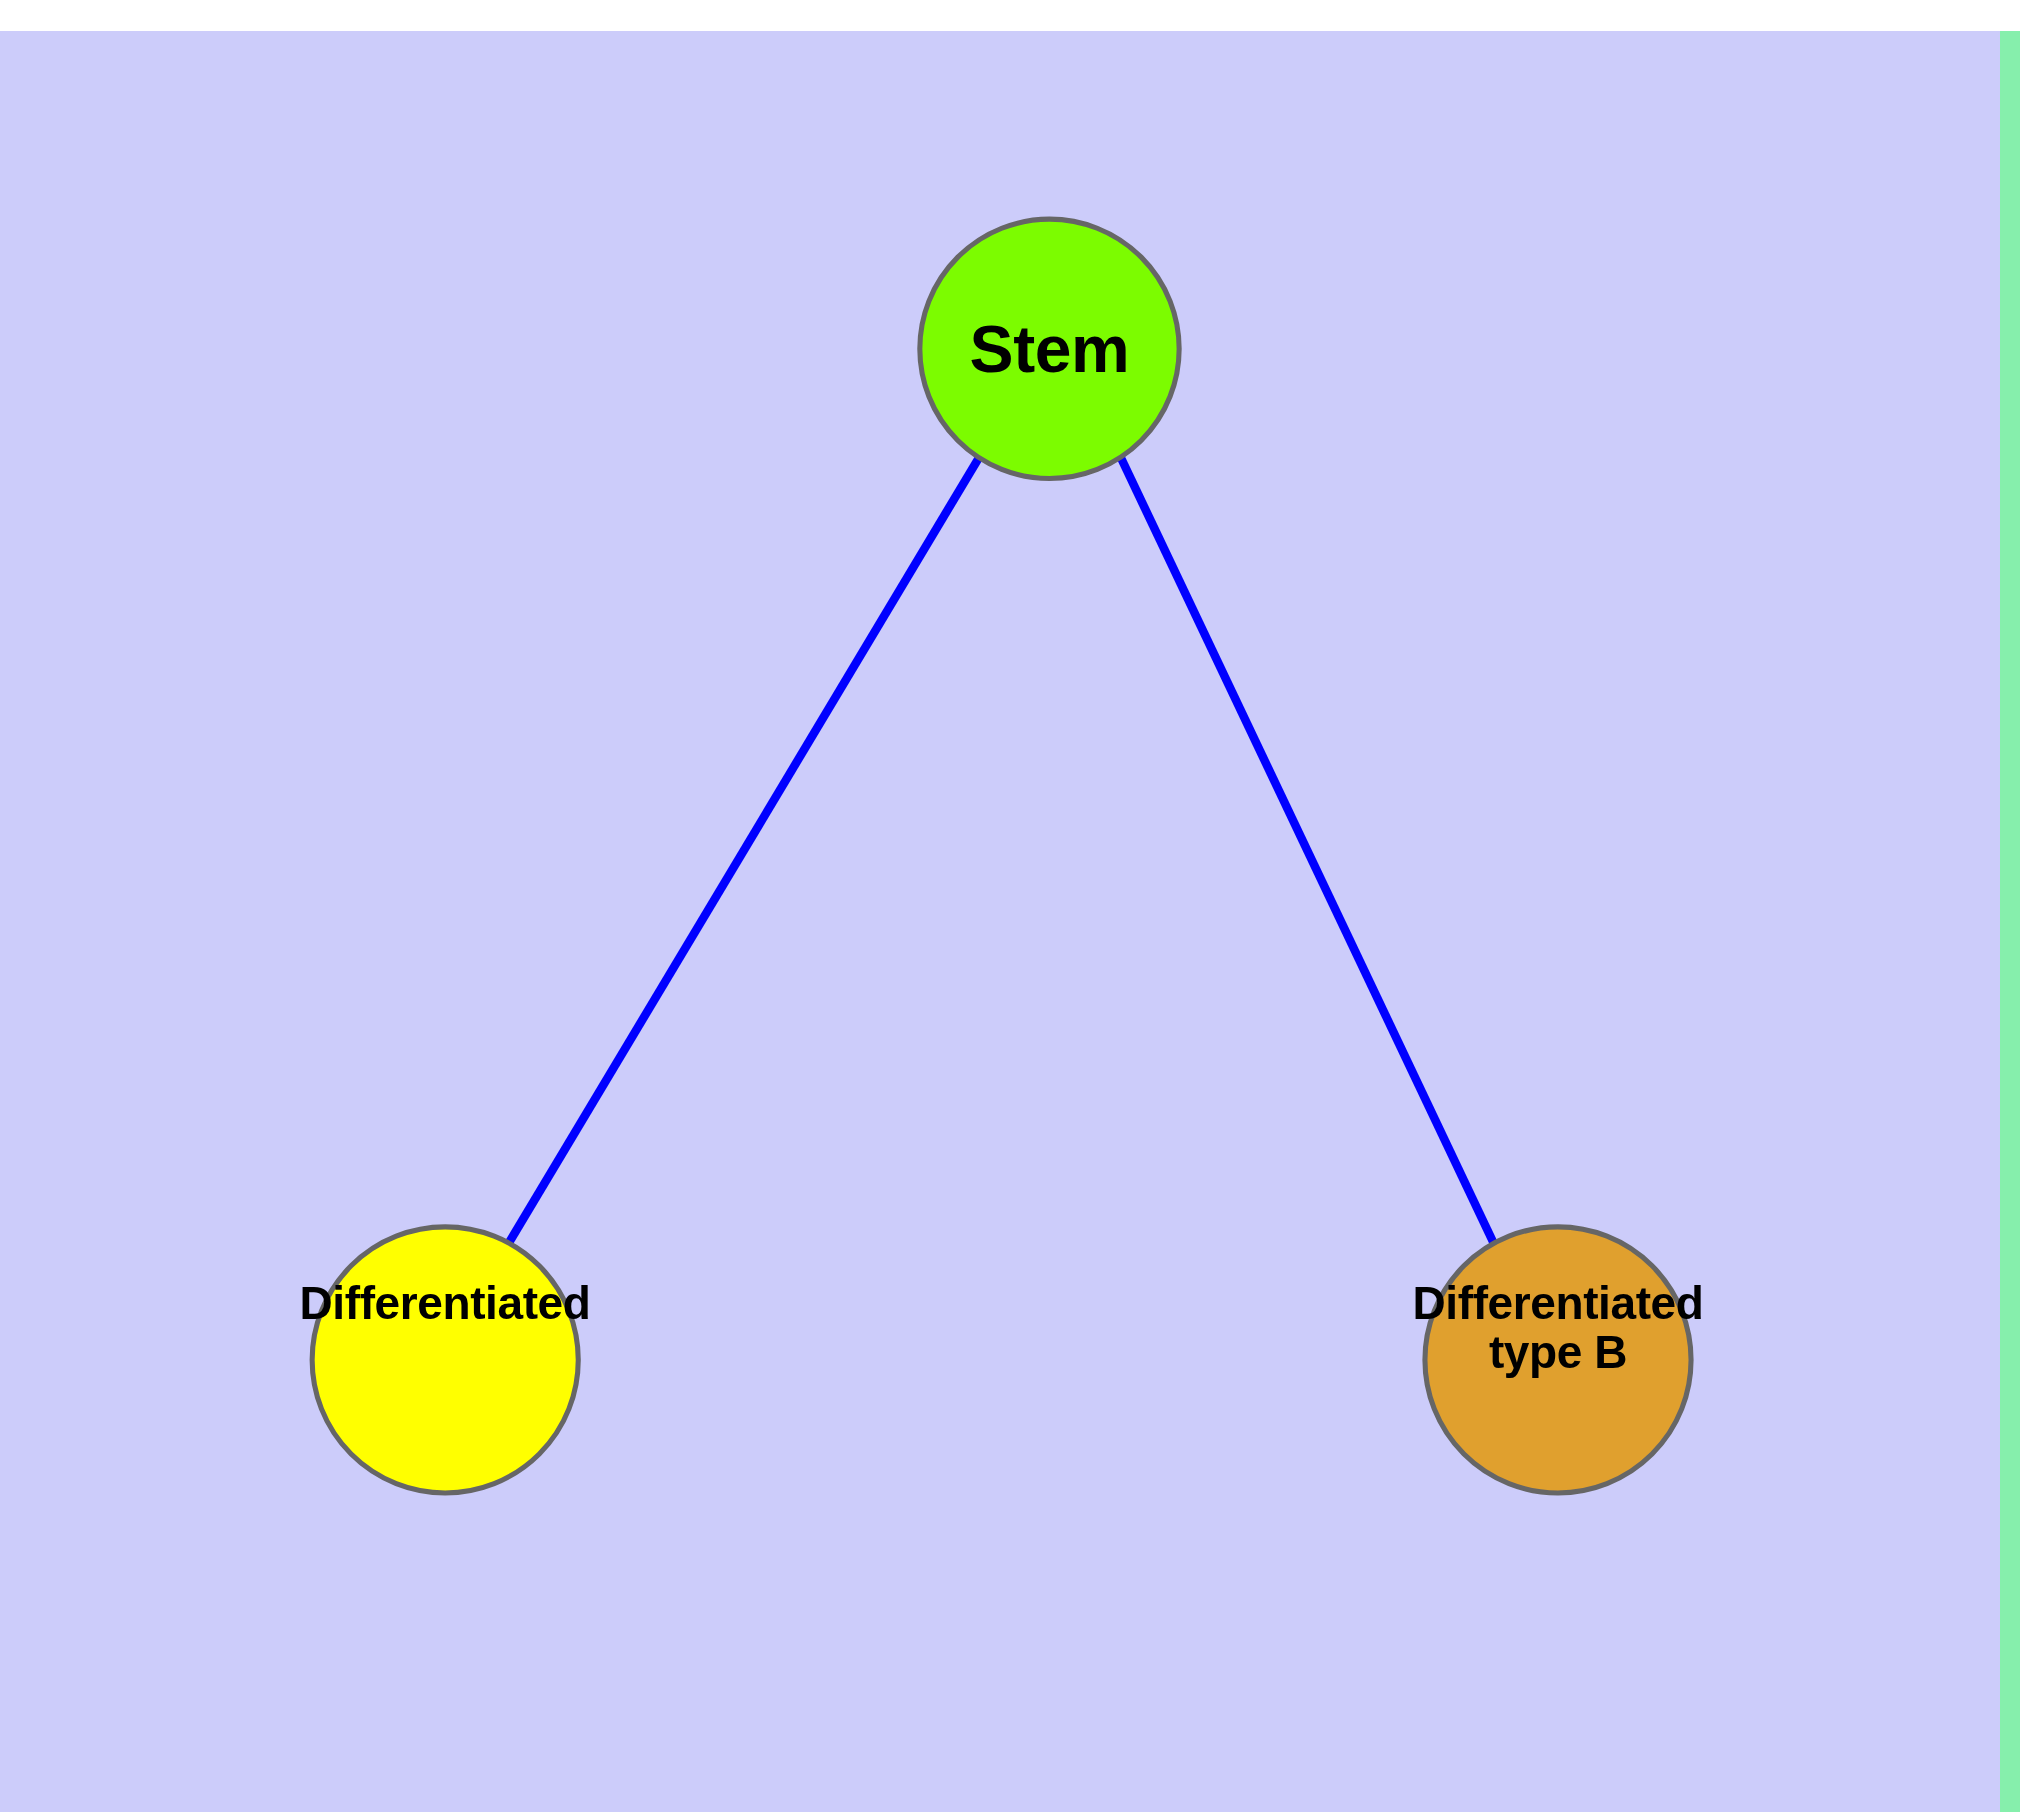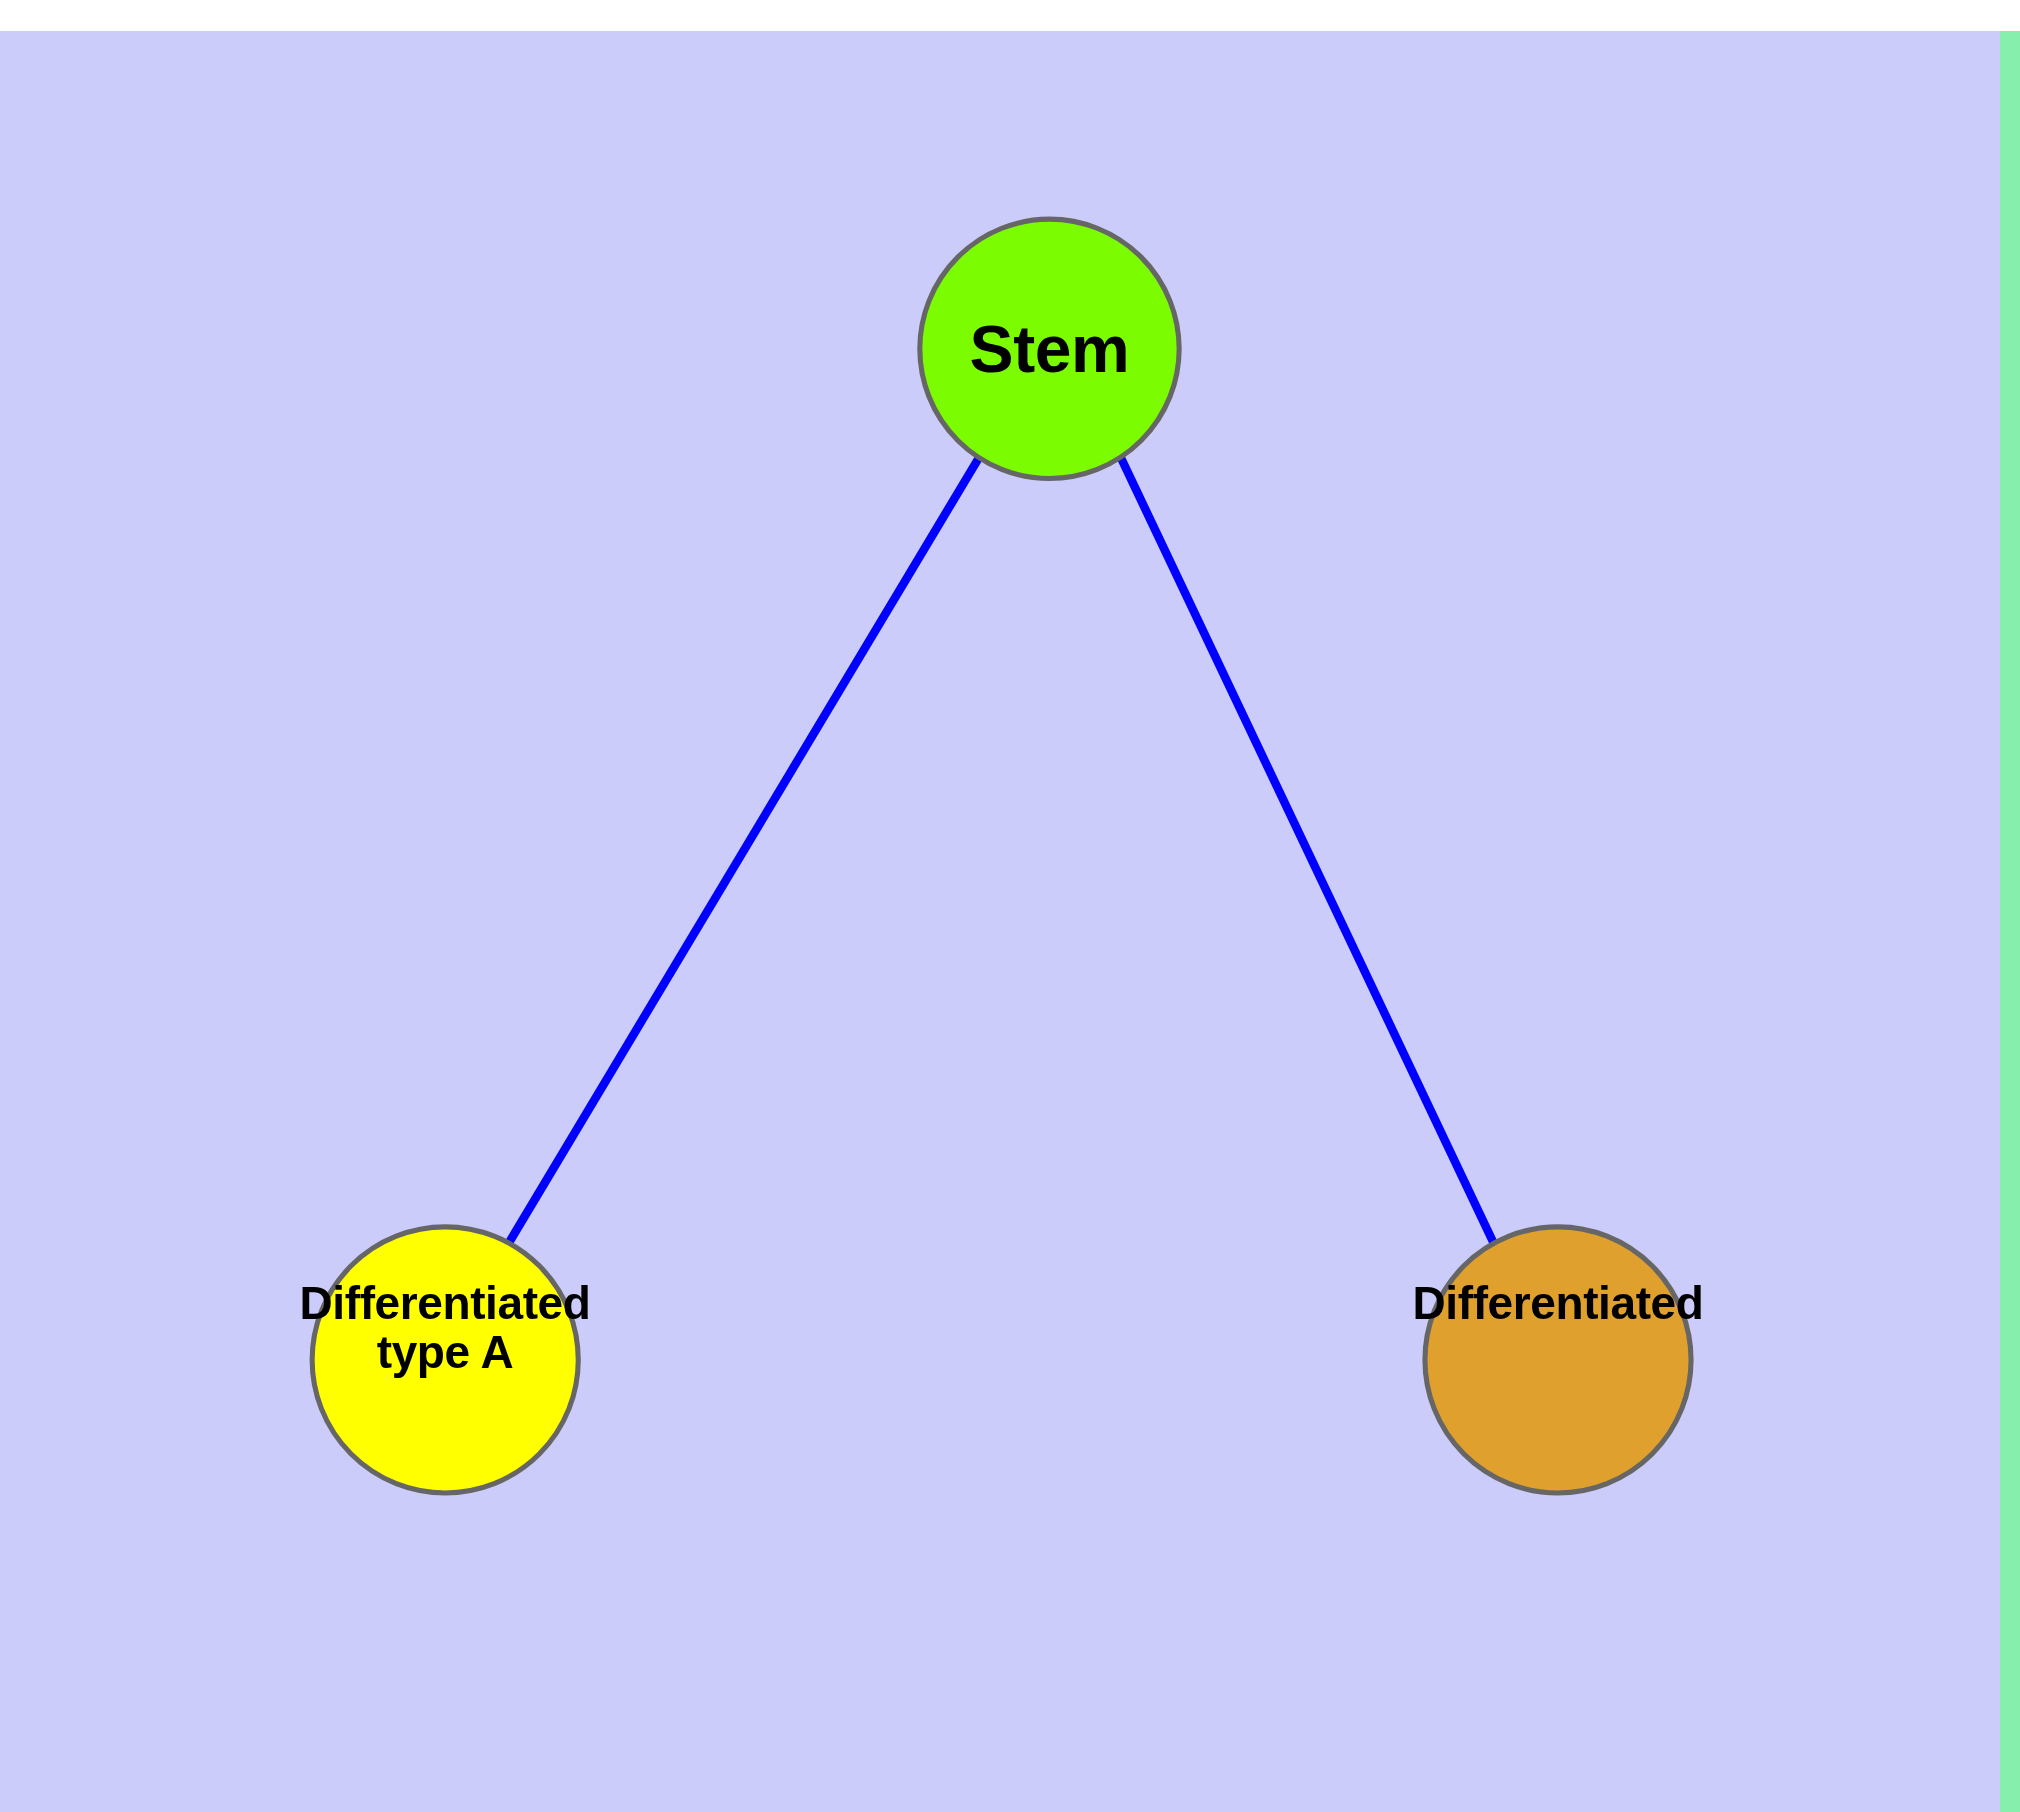--- a/index.html
+++ b/index.html
@@ -61,18 +61,18 @@
     <line x1="1155" y1="503" x2="600" y2="1430" stroke="#0000ff" stroke-width="10" stroke-linecap="butt"></line>
     <line x1="1322" y1="503" x2="1762" y2="1430" stroke="#0000ff" stroke-width="10" stroke-linecap="butt"></line>
 
     <circle cx="1238" cy="375" r="153" fill="#7cfc00" stroke="#666666" stroke-width="6"></circle>
     <circle cx="525" cy="1568" r="157" fill="#ffff00" stroke="#666666" stroke-width="6"></circle>
     <circle cx="1838" cy="1568" r="157" fill="#e0a02e" stroke="#666666" stroke-width="6"></circle>
   </svg>
 
   <div class="node-label stem-label" style="left:795px; top:284px; width:509px;">Stem</div>
 
-  <div class="node-label leaf-label" style="left:106px; top:1248px; width:678px;"><span>Differentiated</span><br><span>type A</span></div>
+  <div class="node-label leaf-label" style="left:106px; top:1248px; width:678px;"><span>Differentiated</span><br></div>
 
-  <div class="node-label leaf-label" style="left:1219px; top:1248px; width:678px;"><span>Differentiated</span><br></div>
+  <div class="node-label leaf-label" style="left:1219px; top:1248px; width:678px;"><span>Differentiated</span><br><span>type B</span></div>
 
 </div>
 
 
 </body></html>

